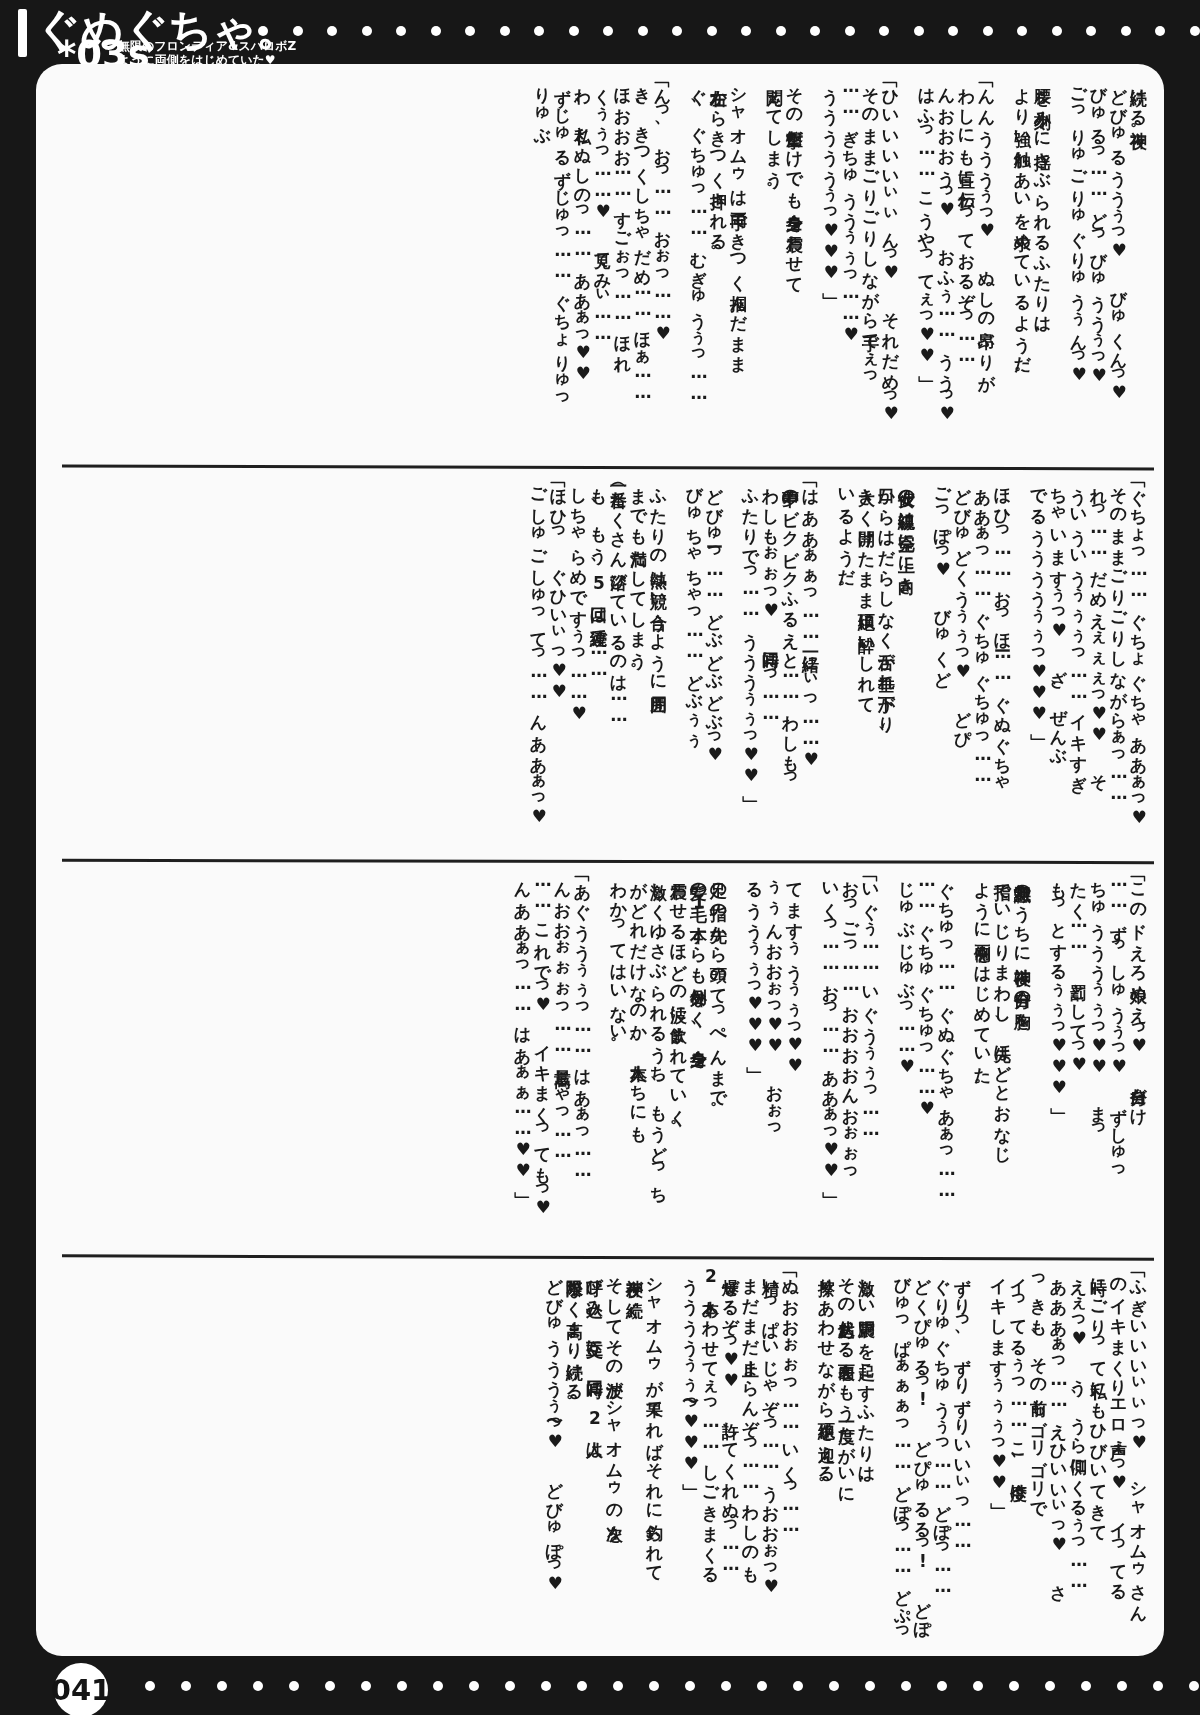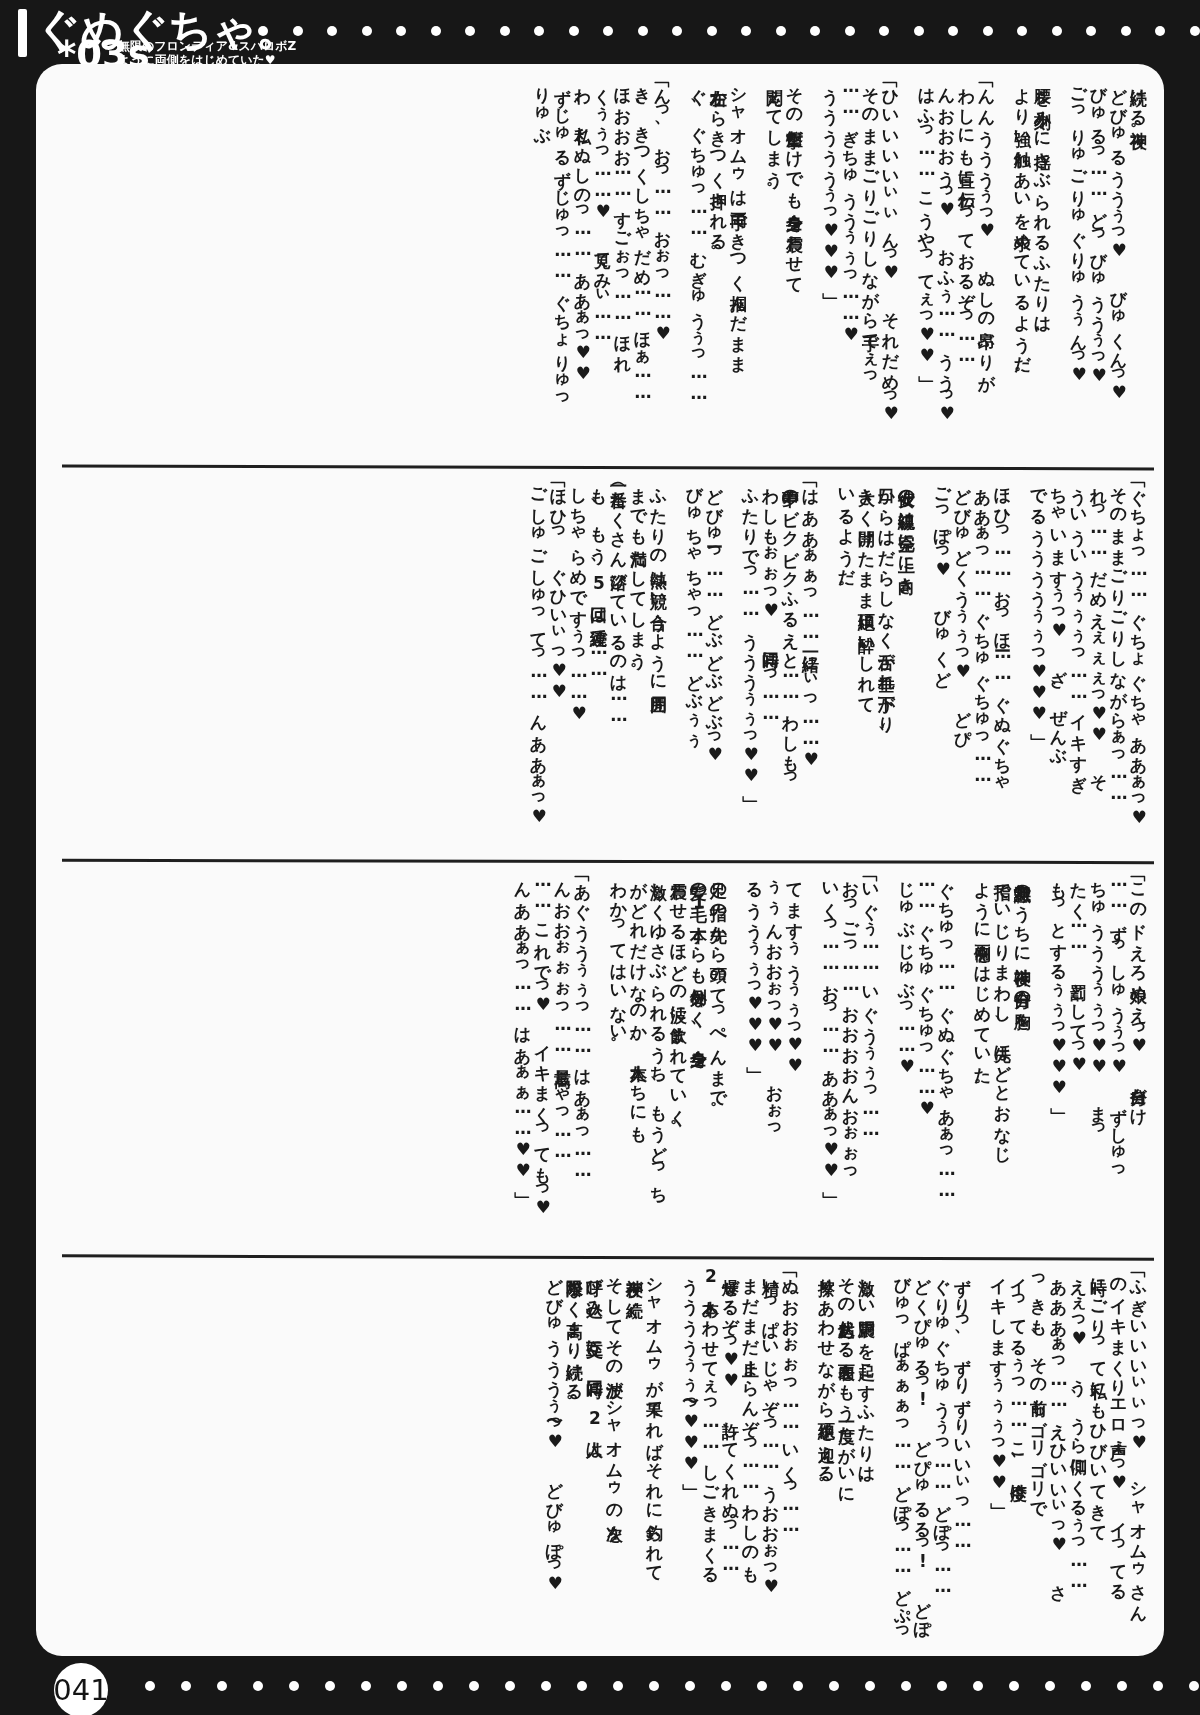--- a/index.html
+++ b/index.html
@@ -46,21 +46,21 @@
   .sec-4{top:1202px;height:378px;}
   .divider{position:absolute;left:26px;right:10px;height:3px;background:#1f1f1f;}
   .div-1{top:402px;transform:rotate(0.15deg);}
   .div-2{top:796px;transform:rotate(0.12deg);}
   .div-3{top:1192px;transform:rotate(0.18deg);}
   
   .page-circle{
     position:absolute;left:54px;top:1663px;width:54px;height:54px;border-radius:50%;
     background:#ffffff;display:flex;align-items:center;justify-content:center;
   }
-  .page-number{font-size:29px;font-weight:normal;color:#141414;letter-spacing:0px;}
+  .page-number{font-size:29px;font-weight:bold;color:#141414;letter-spacing:0px;}
 </style>
 </head>
 <body>
 
 <div class="logo-bar"></div>
 <div class="title">ぐぬぐちゃ。</div>
 <div class="issue">*03s</div>
 <div class="subtitle l1">無限のフロンティア&amp;スパロボZ</div>
 <div class="subtitle l2">ように両側をはじめていた♥</div>
 

